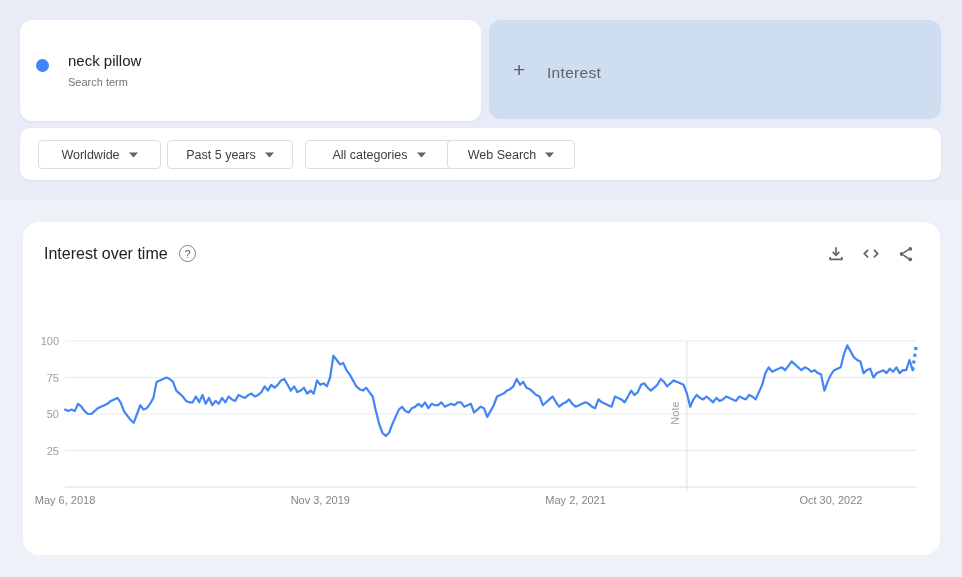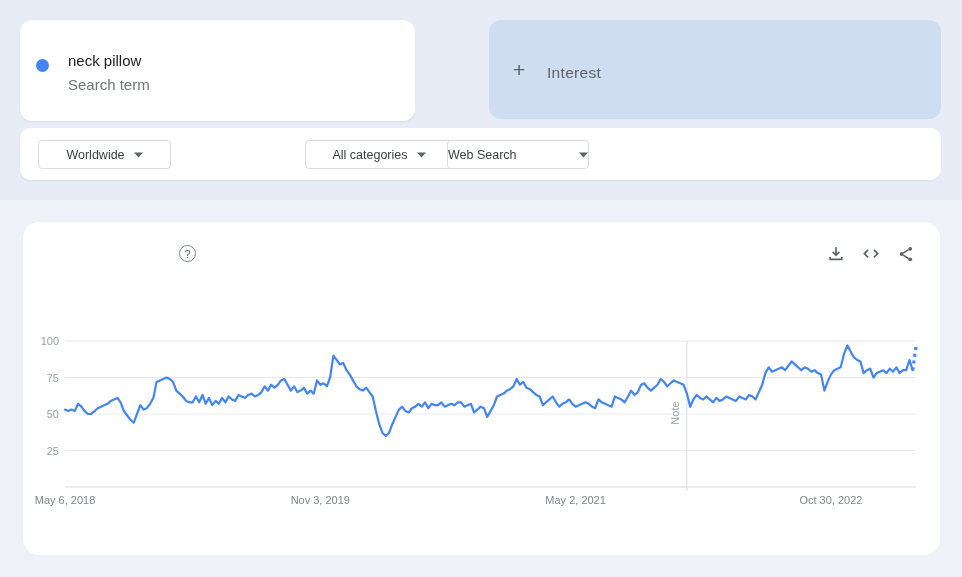--- a/index.html
+++ b/index.html
@@ -2,24 +2,24 @@
 <html><head>
 <meta charset="utf-8">
 <style>
   * { margin:0; padding:0; box-sizing:border-box; }
   html,body { width:962px; height:577px; font-family:"Liberation Sans", sans-serif; }
   .page { position:relative; width:962px; height:577px; background:#eef1f8; overflow:hidden; }
   .header-band { position:absolute; left:0; top:0; width:962px; height:200px; background:#e8ecf6; }
 
   .card { background:#fff; border-radius:12px; box-shadow:0 1px 2px rgba(60,64,67,.08); }
 
-  .search-term-card { position:absolute; left:20px; top:20px; width:395px; height:101px; cursor:pointer; }
+  .search-term-card { position:absolute; left:20px; top:20px; width:461px; height:101px; cursor:pointer; }
   .dot { position:absolute; left:16px; top:39px; width:13px; height:13px; border-radius:50%; }
   .term { position:absolute; left:48px; top:32px; font-size:15px; color:#202124; }
-  .term-sub { position:absolute; left:48px; top:56px; font-size:15px; color:#70757a; }
+  .term-sub { position:absolute; left:48px; top:56px; font-size:11px; color:#70757a; }
 
   .compare-card { position:absolute; left:489px; top:20px; width:452px; height:99px;
                   background:#cfddf0; border-radius:12px; cursor:pointer; }
   .plus-icon { position:absolute; left:24px; top:38px; font-size:21px; font-weight:400; color:#5f6368; }
   .compare-label { position:absolute; left:58px; top:44px; font-size:15.5px; color:#5f6368; letter-spacing:.3px; }
 
   .filter-bar { position:absolute; left:20px; top:128px; width:921px; height:52px; border-radius:10px; }
   .pill { position:absolute; top:12px; height:29px; background:#fff; border:1px solid #dadce0;
           border-radius:4px; display:flex; align-items:center; justify-content:center; gap:9px;
           font-size:12.5px; color:#3c4043; cursor:pointer; font-family:"Liberation Sans",sans-serif; }
@@ -48,41 +48,48 @@
     <div class="term">neck pillow</div>
     <div class="term-sub">Search term</div>
   </div>
 
   <div class="compare-card">
     <span class="plus-icon">+</span>
     <span class="compare-label">Interest</span>
   </div>
 
   <div class="card filter-bar">
-    <button class="pill" style="left:18px; width:133px;">
+    <button class="pill" style="left:18px; width:123px;">
       <span>Worldwide</span>
+      <svg width="9" height="6" viewBox="0 0 9 6">
+          <polygon points="0,0.5 9,0.5 4.5,5.5" fill="#5f6368"></polygon>
+        </svg>
+    </button>
+    <button class="pill" style="left:147px; width:126px;">
+      <span>Past 5 years</span>
       <svg width="9" height="6" viewBox="0 0 9 6">
           <polygon points="0,0.5 9,0.5 4.5,5.5" fill="#5f6368"></polygon>
         </svg>
     </button>
     <button class="pill" style="left:285px; width:148px;">
       <span>All categories</span>
       <svg width="9" height="6" viewBox="0 0 9 6">
           <polygon points="0,0.5 9,0.5 4.5,5.5" fill="#5f6368"></polygon>
         </svg>
     </button>
-    <button class="pill" style="left:427px; width:142px;justify-content:space-between;">
+    <button class="pill" style="left:427px; width:128px;">
       <span>Web Search</span>
       <svg width="9" height="6" viewBox="0 0 9 6">
           <polygon points="0,0.5 9,0.5 4.5,5.5" fill="#5f6368"></polygon>
         </svg>
     </button>
   </div>
 
   <div class="chart-card">
+    <span class="chart-title">Interest over time</span>
     <button class="help-btn">?</button>
     <div class="chart-actions">
       <button class="icon-btn" title="">
         <svg width="20" height="20" viewBox="0 0 24 24" fill="none" stroke="#5f6368" stroke-width="2">
           <path d="M12 4v9"></path>
             <path d="M8 9.5l4 4 4-4"></path>
             <path d="M5 15.5v3h14v-3"></path>
         </svg>
       </button>
       <button class="icon-btn" title="">

